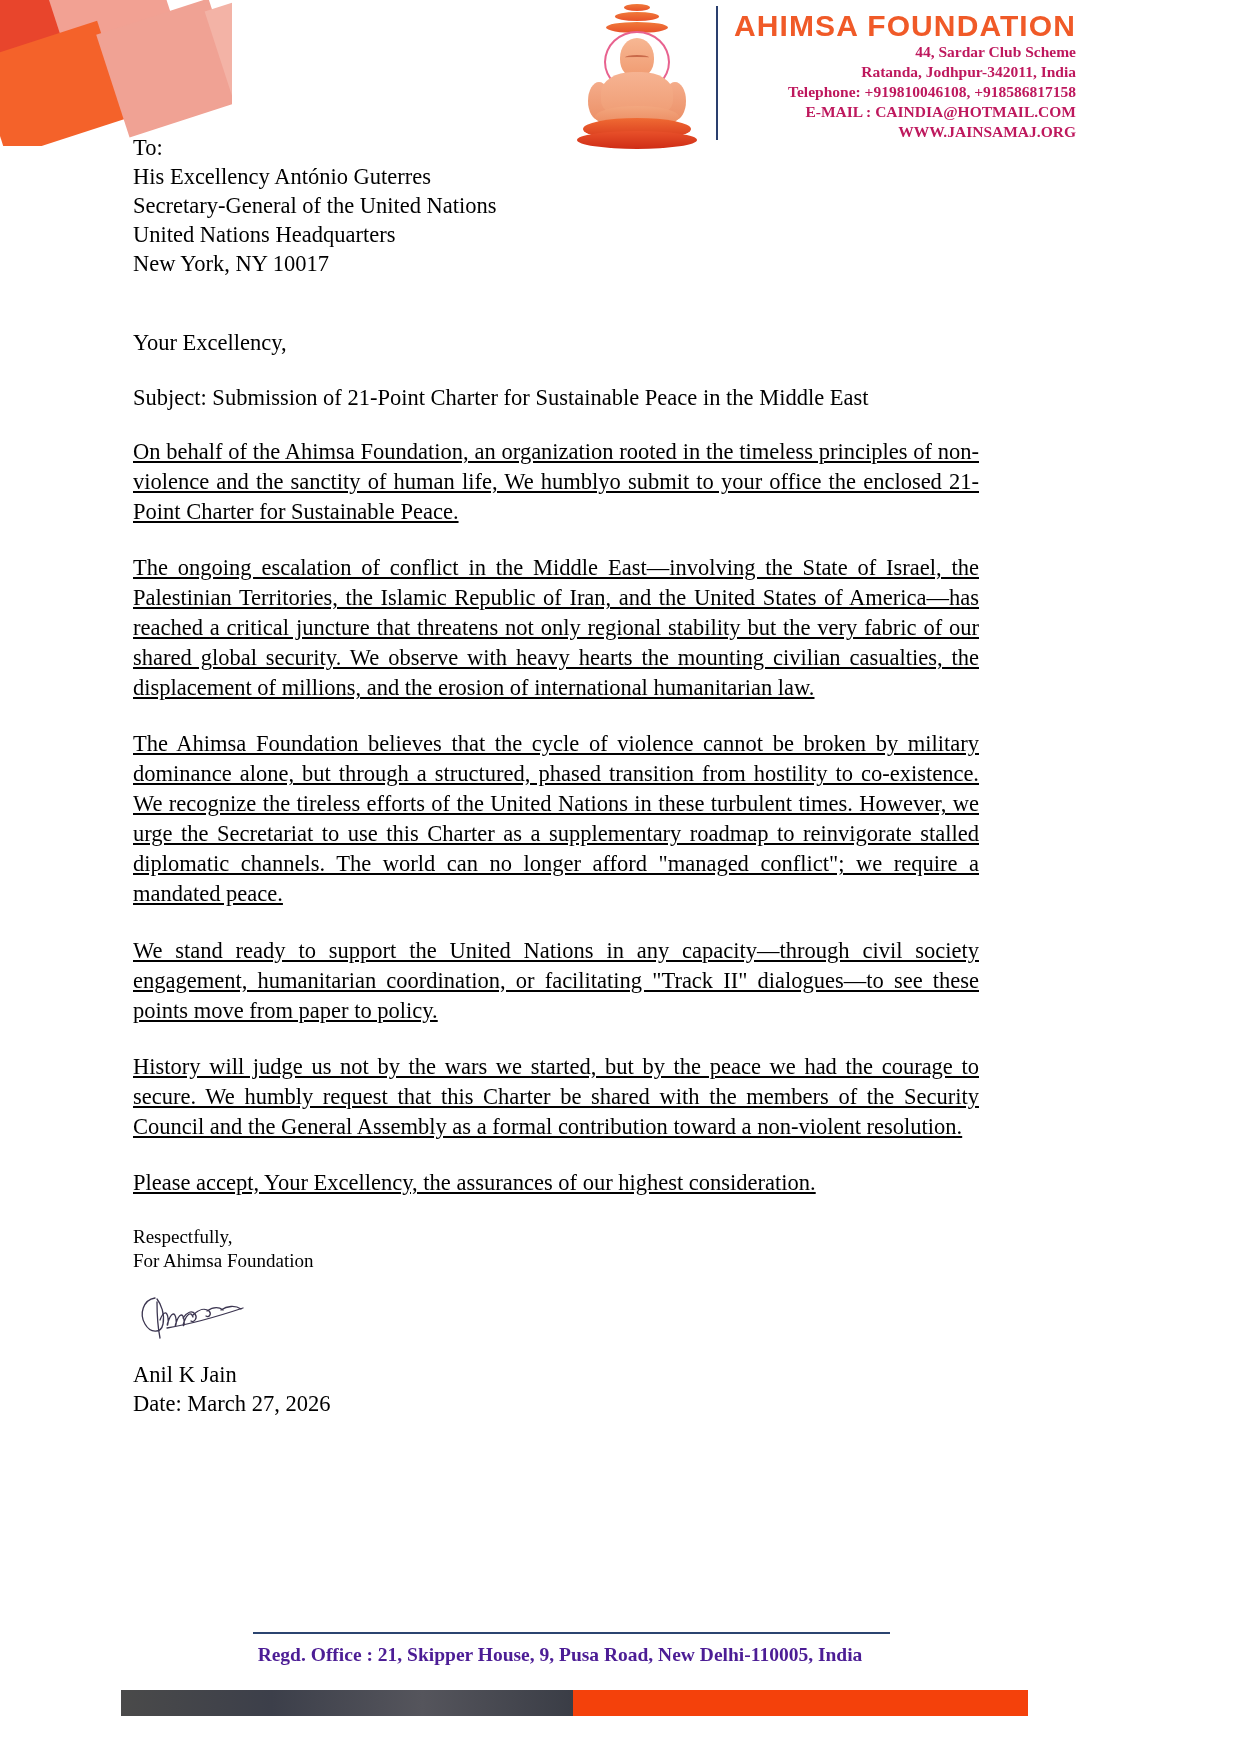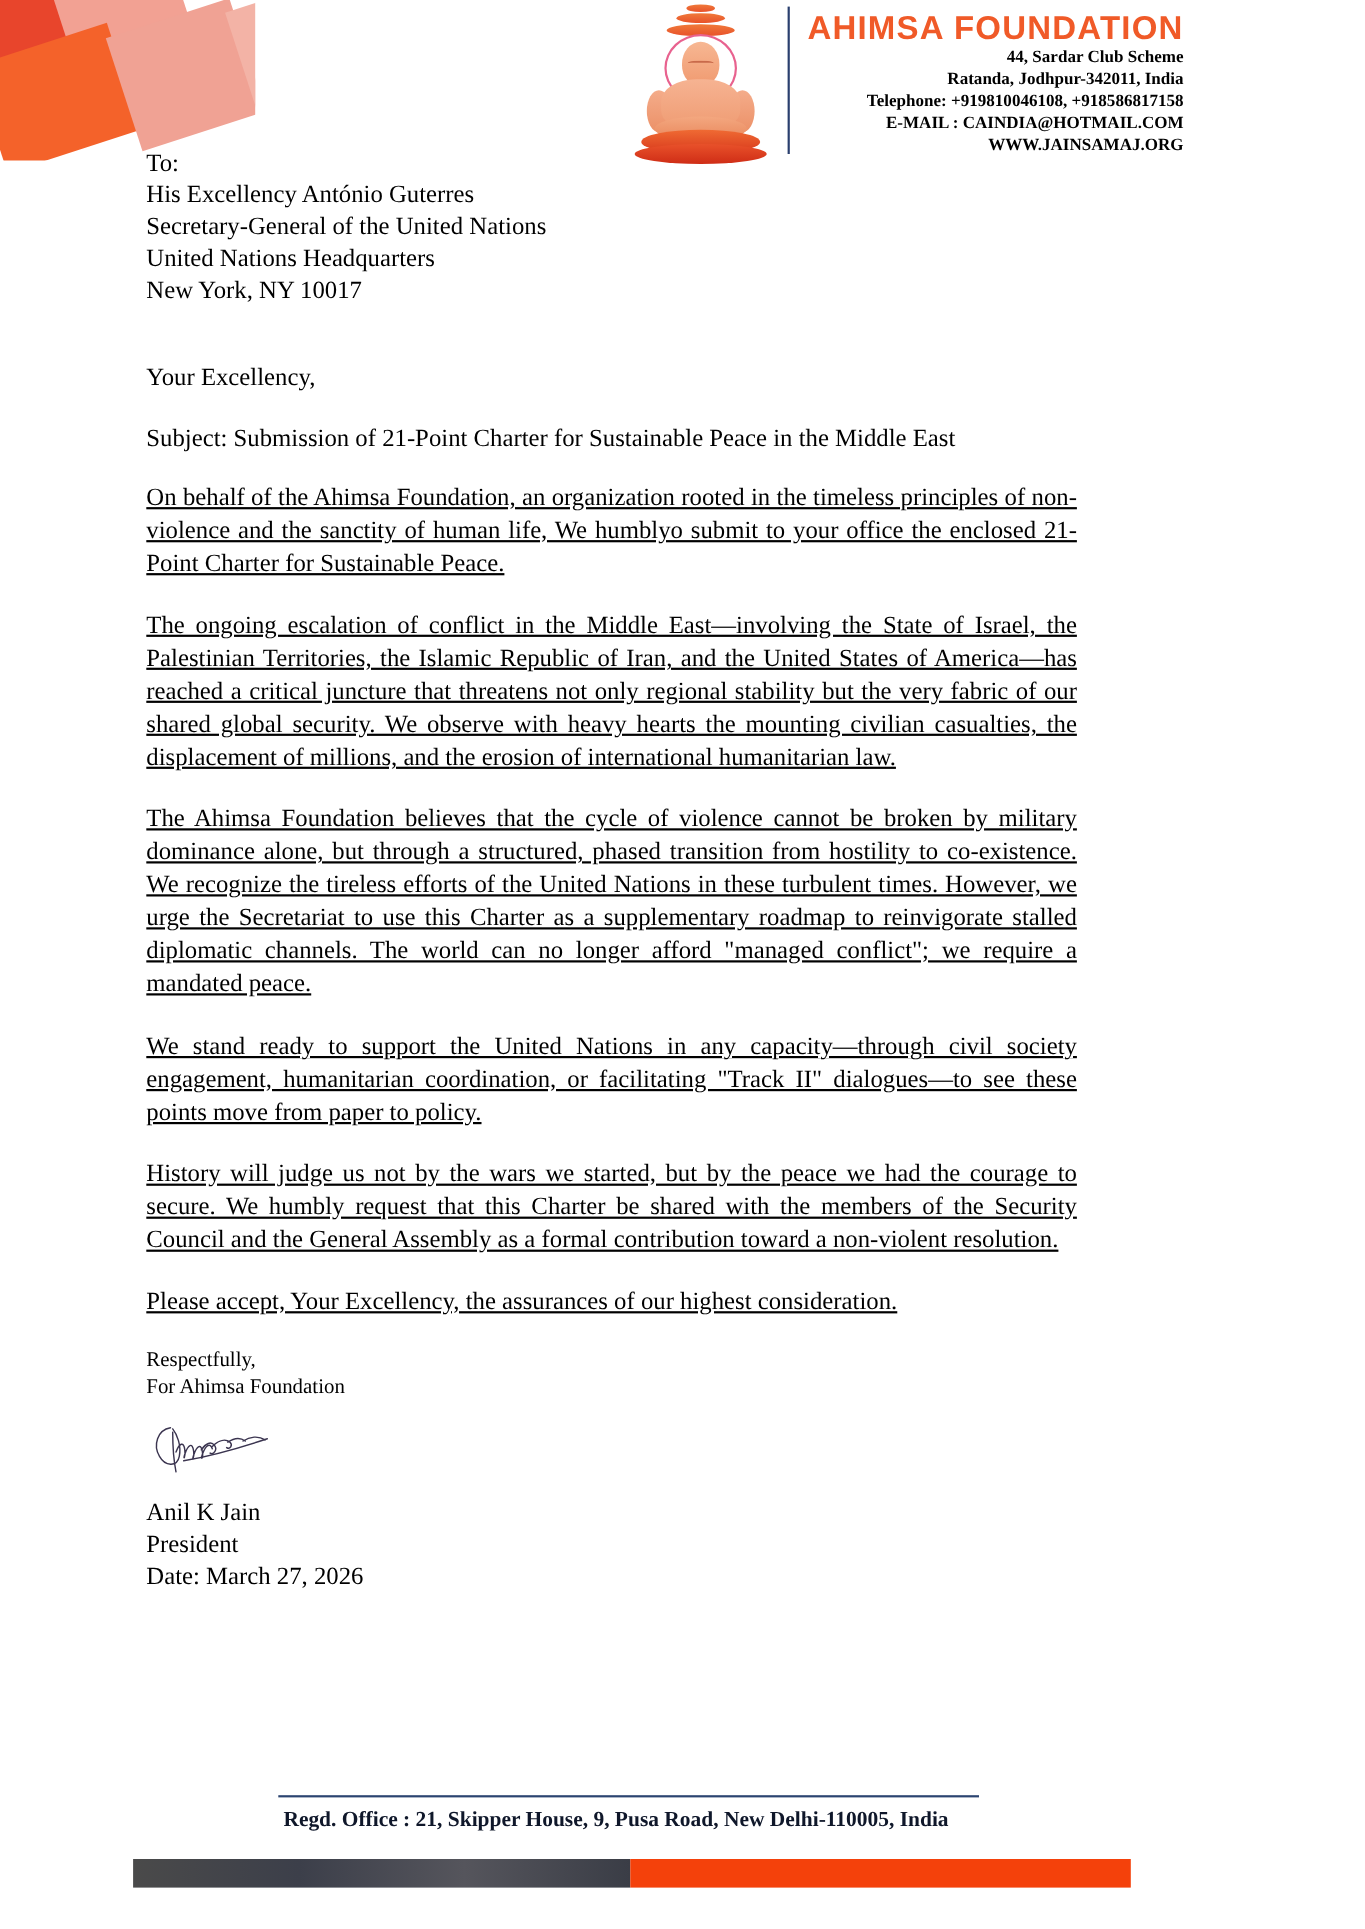--- a/index.html
+++ b/index.html
@@ -172,21 +172,21 @@
     font-weight: bold;
     color: #f05a28;
     letter-spacing: 1.1px;
     line-height: 1.05;
     white-space: nowrap;
   }
   .org-line {
     font-family: "Liberation Serif", "DejaVu Serif", serif;
     font-size: 15.5px;
     font-weight: bold;
-    color: #000000;
+    color: #be185d;
     line-height: 1.30;
     white-space: nowrap;
   }
 
   
   .body-area {
     position: absolute;
     left: 133px;
     top: 133px;
     width: 846px;
@@ -256,21 +256,21 @@
   }
   .footer-text {
     position: absolute;
     left: 0;
     top: 30px;
     width: 1120px;
     text-align: center;
     font-family: "Liberation Serif", "DejaVu Serif", serif;
     font-size: 19.5px;
     font-weight: bold;
-    color: #0f172a;
+    color: #4c1d95;
     white-space: nowrap;
   }
   .bar {
     position: absolute;
     top: 76px;
     height: 26px;
   }
   .bar-gray {
     left: 121px;
     width: 452px;
@@ -359,21 +359,20 @@
         <path d="M46 28 C50 22, 55 20, 58 24 C61 28, 57 33, 54 31"></path>
         <path d="M56 25 C62 19, 68 18, 72 21 C75 24, 72 28, 69 26"></path>
         <path d="M70 21 C76 17, 82 17, 86 20"></path>
         <path d="M84 20 C90 16, 98 15, 104 19"></path>
         <path d="M30 38 C54 34, 82 26, 106 18"></path>
       </svg>
     </div>
 
     <div class="name-block">
       <div>Anil K Jain</div>
-      <div>President</div>
       <div>Date: March 27, 2026</div>
     </div>
   </div>
 
   <div class="footer">
     <div class="footer-rule"></div>
     <div class="footer-text">Regd. Office : 21, Skipper House, 9, Pusa Road, New Delhi-110005, India</div>
     <div class="bar bar-gray"></div>
     <div class="bar bar-orange"></div>
   </div>

